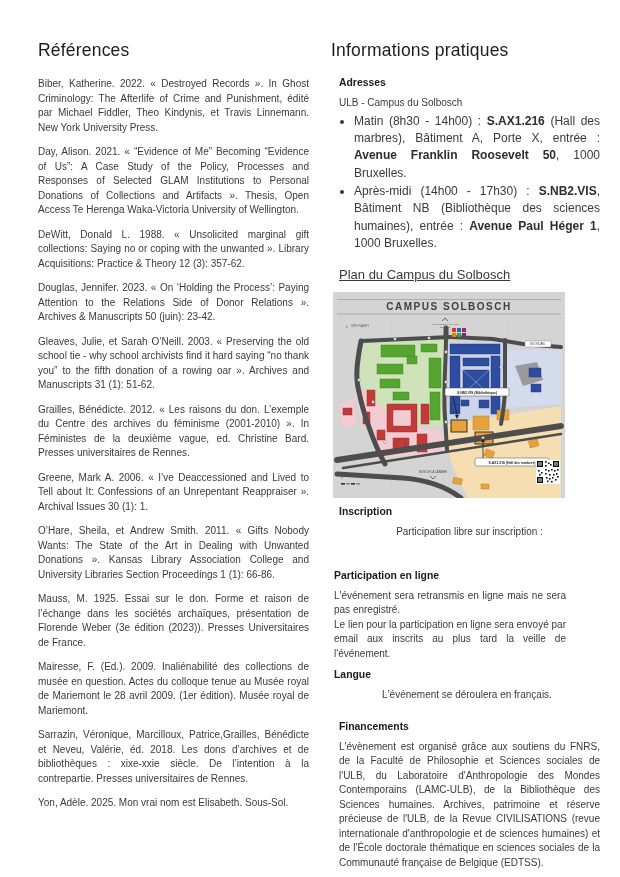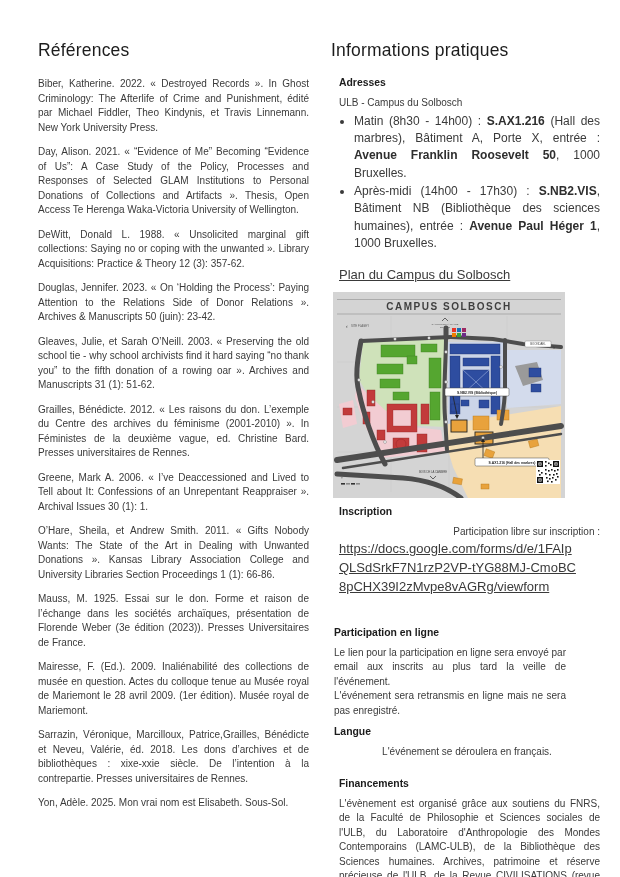--- a/index.html
+++ b/index.html
@@ -274,28 +274,27 @@
         <g fill="#111111">
           <rect x="2.3" y="2.3" width="1.5" height="1.5"></rect>
             <rect x="18.3" y="2.3" width="1.5" height="1.5"></rect>
             <rect x="2.3" y="18.3" width="1.5" height="1.5"></rect>
         </g>
       </g>
     </svg>
 
     <div class="section section-inscription">
       <h3 class="subhead">Inscription</h3>
-      <p class="body-text" style="text-align:right;">Participation libre sur inscription :</p>
-      <a class="doc-link url-block">https://docs.google.com/forms/d/e/1FAIpQLSdSrkF7N1rzP2VP-tYG88MJ-CmoBC8pCHX39I2zMvpe8vAGRg/viewform</a>
+      <p class="body-text" style="text-align:center;">Participation libre sur inscription :</p>
     </div>
 
     <div class="section section-participation">
       <h3 class="subhead">Participation en ligne</h3>
+      <p class="body-text">L'événement sera retransmis en ligne mais ne sera pas enregistré.</p>
       <p class="body-text">Le lien pour la participation en ligne sera envoyé par email aux inscrits au plus tard la veille de l'événement.</p>
-      <p class="body-text">L'événement sera retransmis en ligne mais ne sera pas enregistré.</p>
     </div>
 
     <div class="section section-langue">
       <h3 class="subhead">Langue</h3>
       <p class="body-text" style="text-align:center;">L'événement se déroulera en français.</p>
     </div>
 
     <div class="section section-financements">
       <h3 class="subhead">Financements</h3>
       <p class="body-text">L'évènement est organisé grâce aux soutiens du FNRS, de la Faculté de Philosophie et Sciences sociales de l'ULB, du Laboratoire d'Anthropologie des Mondes Contemporains (LAMC-ULB), de la Bibliothèque des Sciences humaines. Archives, patrimoine et réserve précieuse de l'ULB, de la Revue CIVILISATIONS (revue internationale d'anthropologie et de sciences humaines) et de l'École doctorale thématique en sciences sociales de la Communauté française de Belgique (EDTSS).</p>

